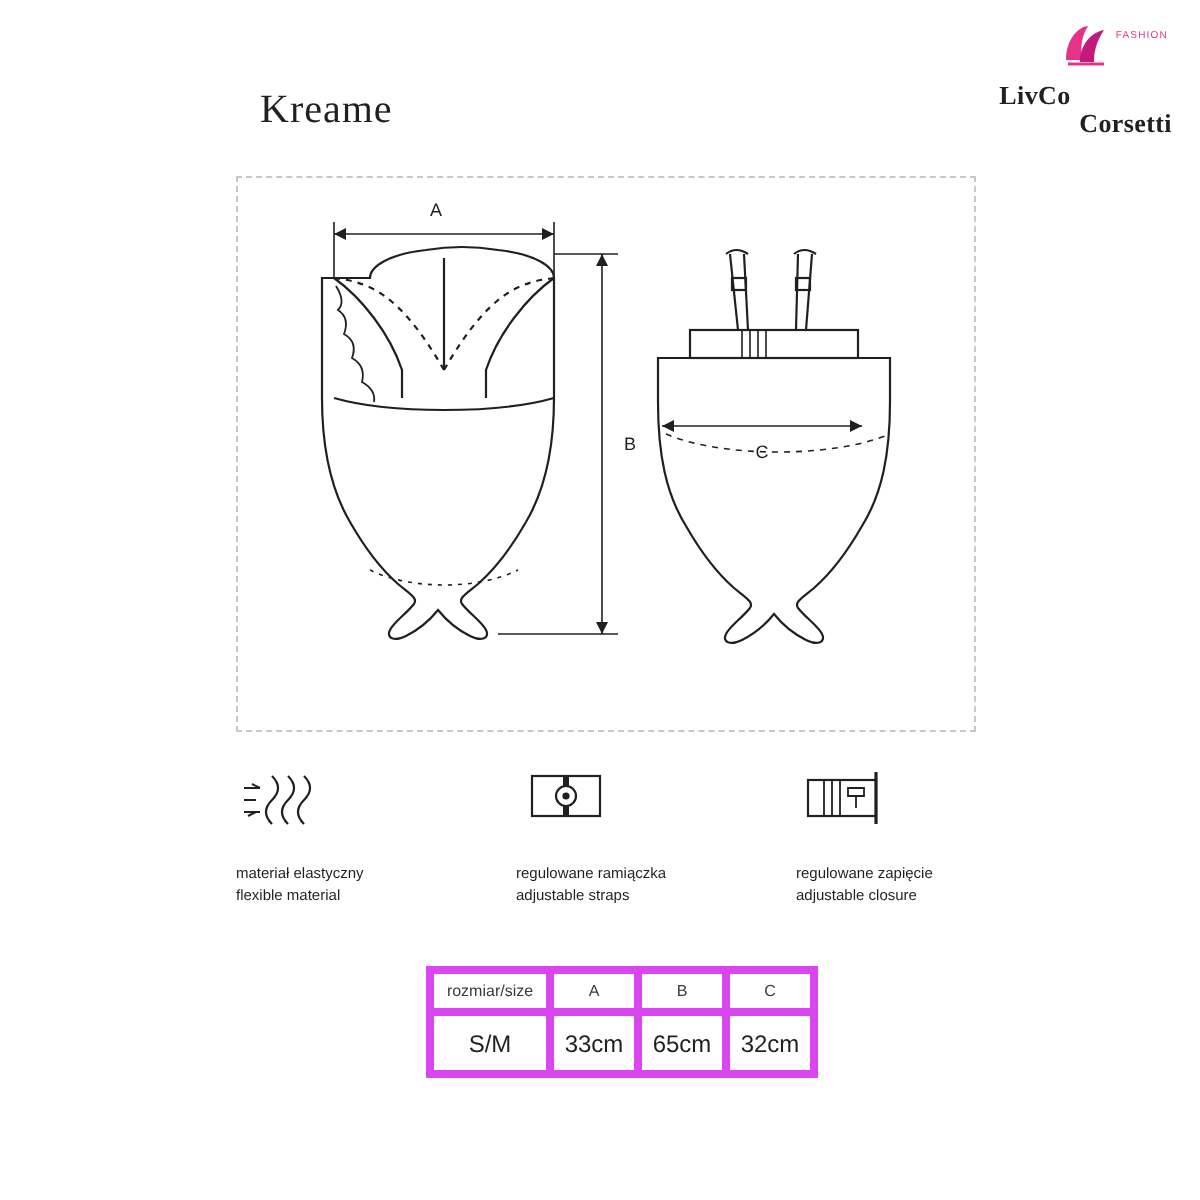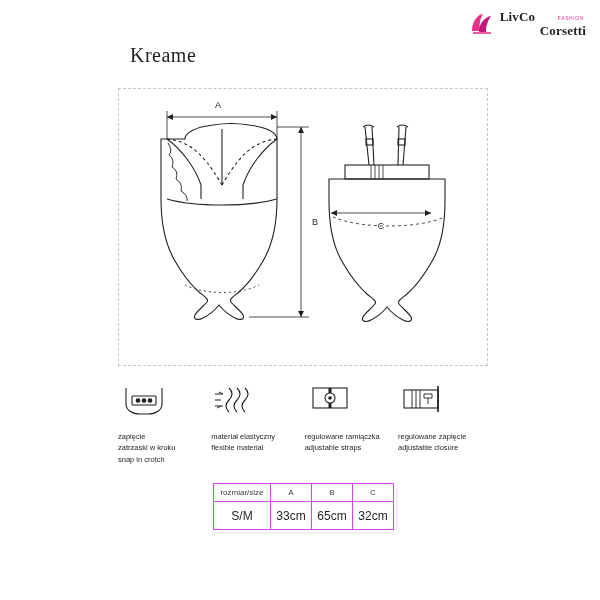--- a/index.html
+++ b/index.html
@@ -22,20 +22,21 @@
   }
 
   
   .brand {
     position: absolute;
     top: 10px;
     right: 14px;
     display: flex;
     align-items: center;
     gap: 5px;
+    flex-direction: column;
   }
   .brand-mark {
     width: 26px;
     height: 26px;
     position: relative;
   }
   .brand-text {
     line-height: 1;
     text-align: left;
   }
@@ -111,21 +112,21 @@
 
   
   .size-table {
     position: absolute;
     left: 213px;
     top: 483px;
     border-collapse: collapse;
     font-size: 10px;
   }
   .size-table td {
-    border: 1px solid #d946ef;
+    border: 4px solid #d946ef;
     text-align: center;
     vertical-align: middle;
     padding: 0;
     color: #231f20;
   }
   .size-table tr.head td {
     height: 17px;
     font-size: 8px;
     color: #3a3a3a;
   }
@@ -264,34 +265,20 @@
         <line x1="212" y1="124" x2="312" y2="124"></line>
         <path d="M212 124 l6 -3 v6 z" fill="#231f20" stroke="none"></path>
         <path d="M312 124 l-6 -3 v6 z" fill="#231f20" stroke="none"></path>
       </g>
       <text class="dim-label" x="262" y="140" text-anchor="middle">C</text>
     </svg>
   </div>
 
   <div class="features">
 
-    <div class="feature">
-      <div class="feature-icon">
-        <svg width="52" height="40" viewBox="0 0 52 40" fill="none" stroke="#231f20" stroke-width="1.1">
-          <path d="M8 6 L8 22 C8 28, 14 32, 22 32 L30 32 C38 32, 44 28, 44 22 L44 6"></path>
-          <rect x="14" y="14" width="24" height="9" rx="1"></rect>
-          <circle cx="20" cy="18.5" r="1.8" fill="#231f20"></circle>
-          <circle cx="26" cy="18.5" r="1.8" fill="#231f20"></circle>
-          <circle cx="32" cy="18.5" r="1.8" fill="#231f20"></circle>
-        </svg>
-      </div>
-      <div class="feature-label">zapięcie
-zatrzaski w kroku
-snap in crotch</div>
-    </div>
 
     <div class="feature">
       <div class="feature-icon">
         <svg width="52" height="40" viewBox="0 0 52 40" fill="none" stroke="#231f20" stroke-width="1.1">
           <path d="M18 6 q6 6 0 12 q-6 6 0 12"></path>
           <path d="M26 6 q6 6 0 12 q-6 6 0 12"></path>
           <path d="M34 6 q6 6 0 12 q-6 6 0 12"></path>
           <path d="M4 12 h8 M4 18 h6 M4 24 h8" stroke-width="1"></path>
           <path d="M12 12 l-4 -2 M10 24 l-4 2" stroke-width="1"></path>
         </svg>

